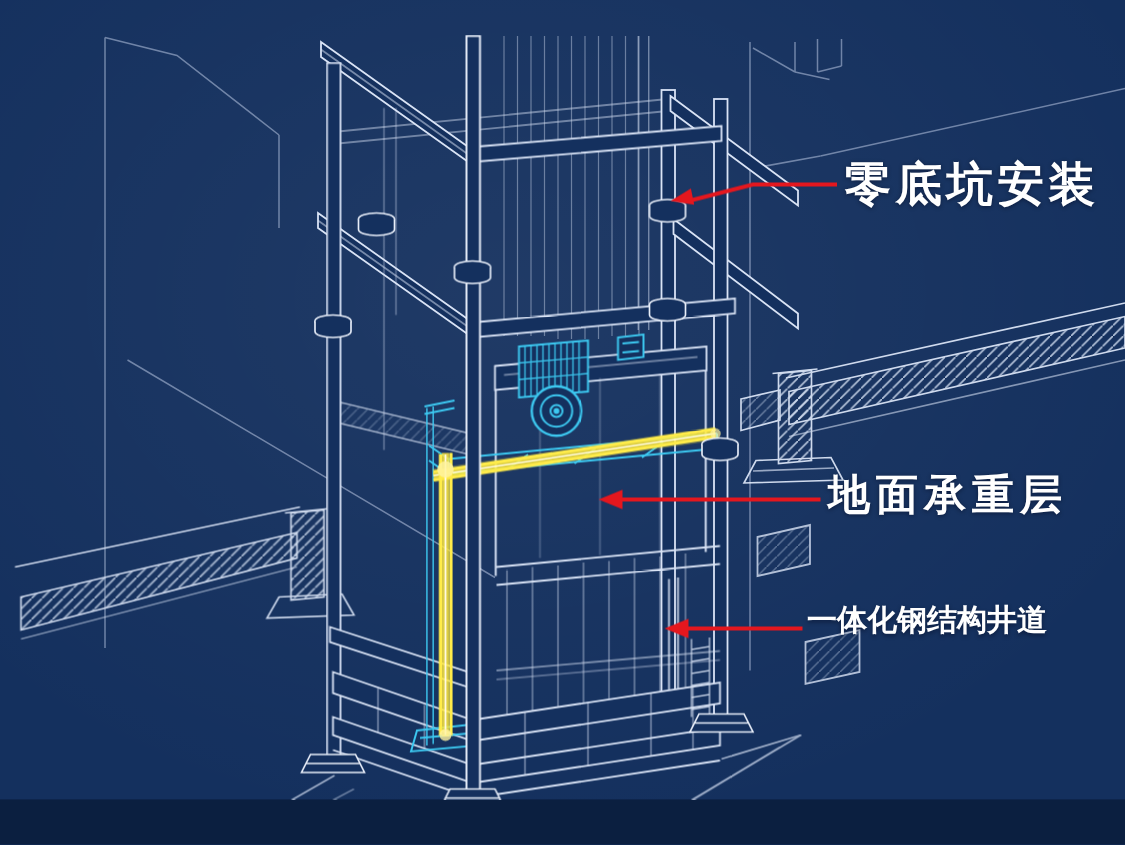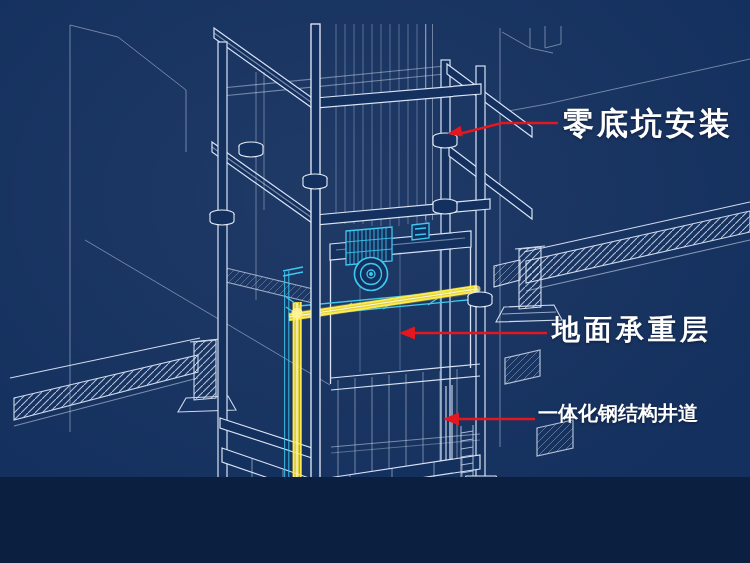--- a/index.html
+++ b/index.html
@@ -1,17 +1,17 @@
 <!DOCTYPE html>
 <html><head>
 <meta charset="utf-8">
 <style>
   html,body{margin:0;padding:0;background:#0b1f40;}
   #stage{
-    position:relative;width:750px;height:477px;overflow:hidden;
+    position:relative;width:750px;height:533px;overflow:hidden;
     background:#14305e;
     font-family:"DejaVu Sans","Liberation Sans",sans-serif;
   }
   #stage svg{position:absolute;left:0;top:0;}
   .label{
     position:absolute;color:#ffffff;font-weight:700;white-space:nowrap;
     text-shadow:0 1px 3px rgba(0,0,20,.45);line-height:1.1;
   }
   .label-1{left:563px;top:106px;font-size:31px;letter-spacing:3px;}
   .label-2{left:552px;top:315px;font-size:28px;letter-spacing:4px;}

